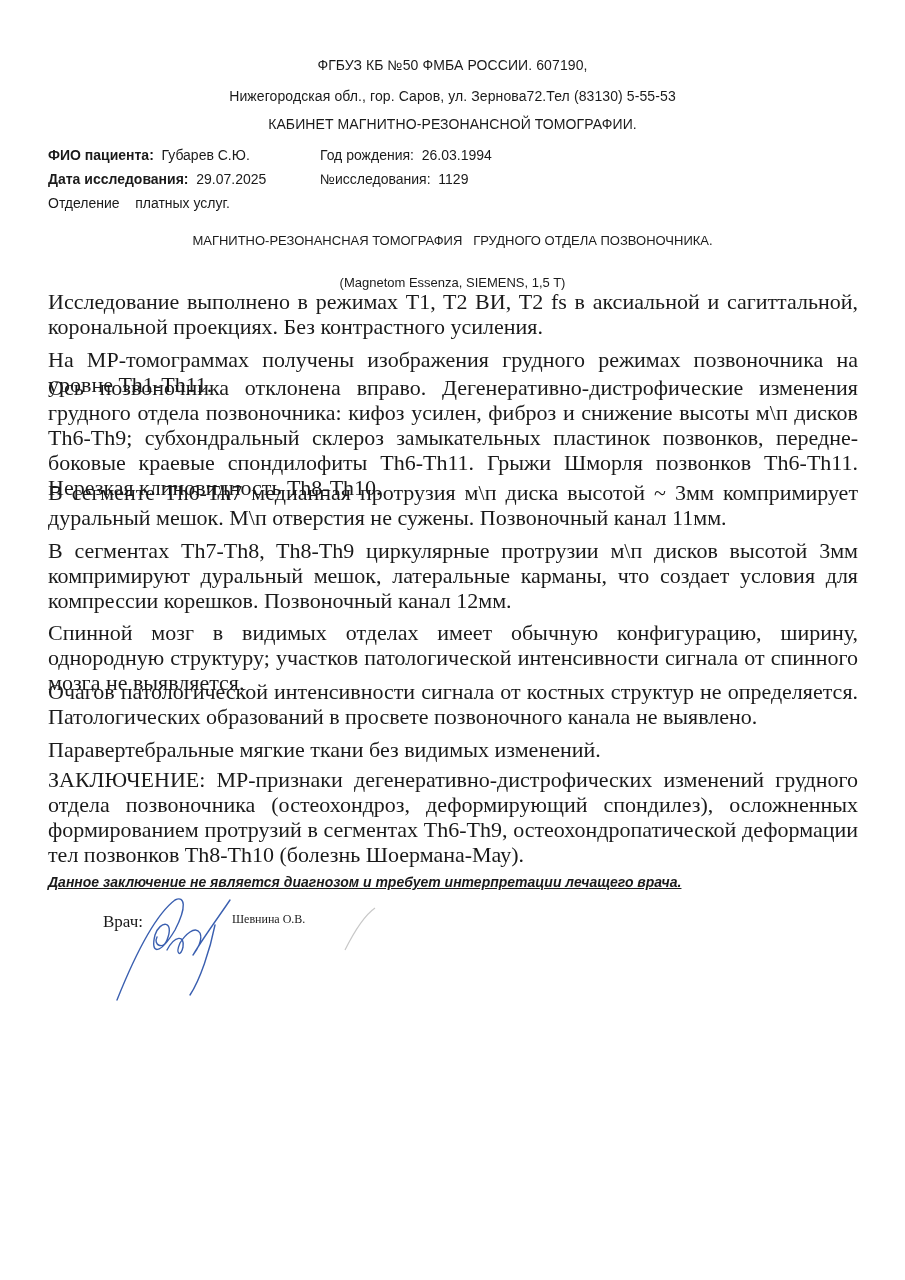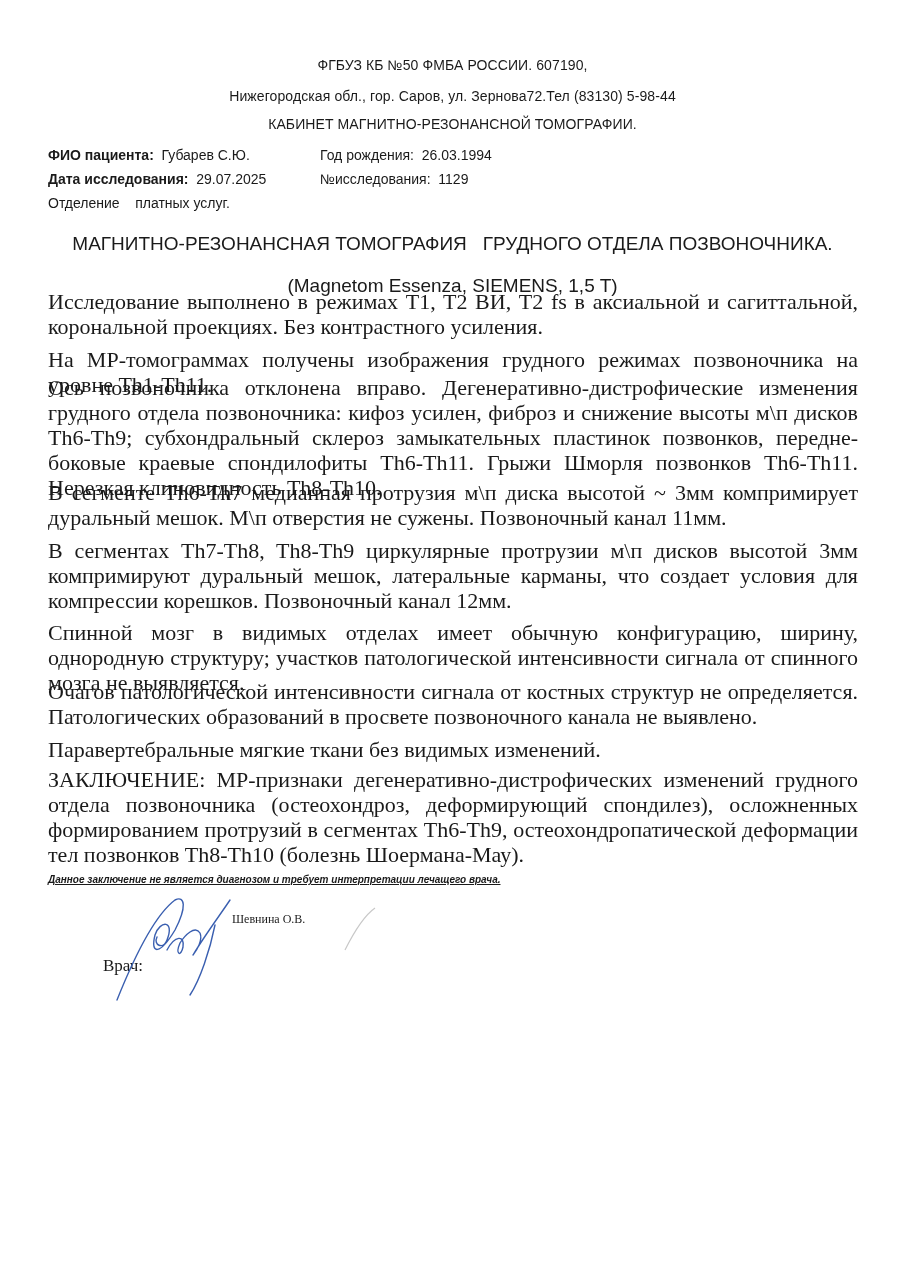--- a/index.html
+++ b/index.html
@@ -2,34 +2,34 @@
 <html><head>
 <meta charset="utf-8">
 <style>
   html, body { margin: 0; padding: 0; background: #ffffff; }
   body { width: 905px; height: 1280px; position: relative; overflow: hidden; color: #1a1a1a; }
   .sans { font-family: "Liberation Sans", "DejaVu Sans", sans-serif; }
   .serif { font-family: "Liberation Serif", "DejaVu Serif", serif; }
   .hdr { position: absolute; left: 0; width: 905px; text-align: center; font-size: 14px; letter-spacing: 0.1px; }
   .meta { position: absolute; font-size: 14px; white-space: nowrap; }
   .meta b { font-weight: bold; }
-  .title { position: absolute; left: 0; width: 905px; text-align: center; font-size: 19px; }
+  .title { position: absolute; left: 0; width: 905px; text-align: center; font-size: 13px; }
   .body-block { position: absolute; left: 48px; width: 810px; font-size: 22px; line-height: 25px; }
   .para { margin: 0; text-align: justify; }
-  .disclaimer { position: absolute; left: 48px; top: 874px; font-size: 10px; font-weight: bold; font-style: italic; text-decoration: underline; white-space: nowrap; }
-  .doctor-label { position: absolute; left: 103px; top: 912px; font-size: 17px; margin-top: 44px; }
+  .disclaimer { position: absolute; left: 48px; top: 874px; font-size: 14px; font-weight: bold; font-style: italic; text-decoration: underline; white-space: nowrap; }
+  .doctor-label { position: absolute; left: 103px; top: 912px; font-size: 17px; }
   .doctor-name { position: absolute; left: 232px; top: 912px; font-size: 12px; }
   .sig { position: absolute; left: 105px; top: 895px; width: 130px; height: 110px; }
   .mark { position: absolute; }
 </style>
 </head>
 <body>
 
 <div class="hdr sans" style="top:57px;">ФГБУЗ КБ №50 ФМБА РОССИИ. 607190,</div>
-<div class="hdr sans" style="top:88px;">Нижегородская обл., гор. Саров, ул. Зернова72.Тел (83130) 5-98-44</div>
+<div class="hdr sans" style="top:88px;">Нижегородская обл., гор. Саров, ул. Зернова72.Тел (83130) 5-55-53</div>
 <div class="hdr sans" style="top:116px;">КАБИНЕТ МАГНИТНО-РЕЗОНАНСНОЙ ТОМОГРАФИИ.</div>
 
 <div class="meta sans" style="left:48px; top:147px;">
   <b>ФИО пациента:</b>&nbsp;
   <span>Губарев С.Ю.</span>
 </div>
 <div class="meta sans" style="left:320px; top:147px;">
   <span>Год рождения:</span>&nbsp;
   <span>26.03.1994</span>
 </div>

